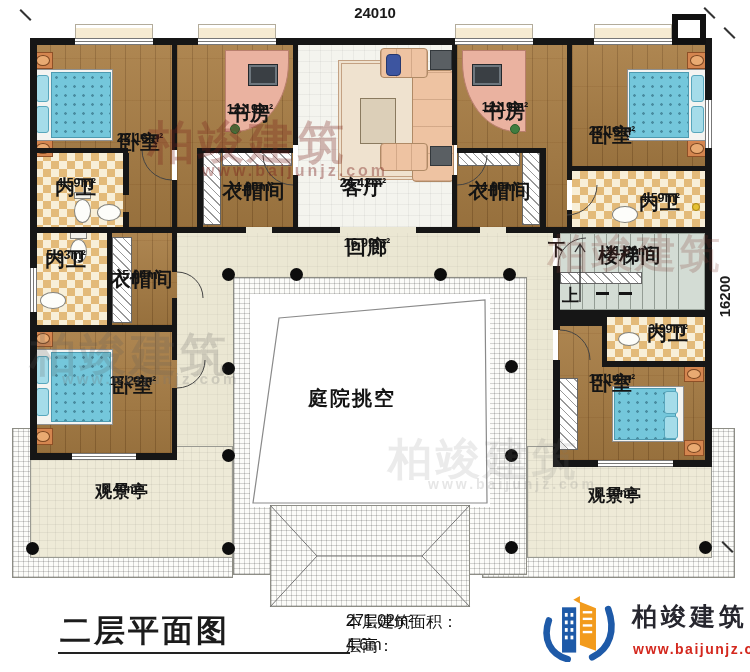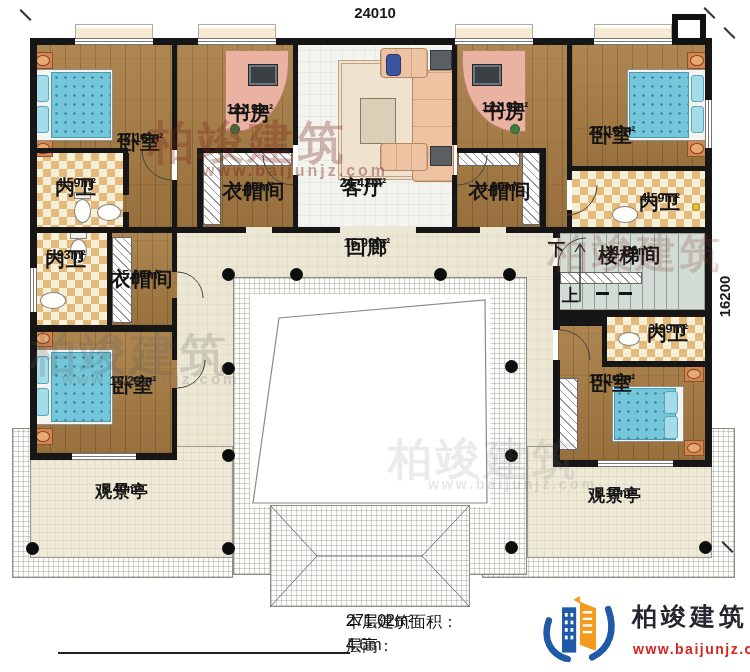--- a/index.html
+++ b/index.html
@@ -319,37 +319,39 @@
     <span class="ar">18.23m²</span>
   </div>
   <div class="lbl" style="left:668px;top:322px;">
     <span class="nm">内卫</span>
     <span class="ar">3.99m²</span>
   </div>
   <div class="lbl" style="left:612px;top:372px;">
     <span class="nm">卧室</span>
     <span class="ar">14.14m²</span>
   </div>
+  <div class="cjk-big" style="left:308px;top:385px;">庭院挑空</div>
   <div class="lbl big" style="left:122px;top:482px;">
     <span class="nm">观景亭</span>
     <span class="ar">8.40m²</span>
   </div>
   <div class="lbl big" style="left:615px;top:486px;">
     <span class="nm">观景亭</span>
     <span class="ar">8.10m²</span>
   </div>
 
   <div class="wm" style="left:148px;top:112px;font-size:46px;color:rgba(122,32,28,.30);">柏竣建筑</div>
   <div class="wm" style="left:202px;top:162px;font-size:16px;letter-spacing:3px;color:rgba(122,32,28,.40);">www.baijunjz.com</div>
   <div class="wm" style="left:548px;top:226px;font-size:40px;color:rgba(128,55,45,.22);">柏竣建筑</div>
   <div class="wm" style="left:30px;top:324px;font-size:46px;color:rgba(90,90,90,.20);">柏竣建筑</div>
   <div class="wm" style="left:62px;top:370px;font-size:15px;letter-spacing:3px;color:rgba(120,120,120,.26);">www.baijunjz.com</div>
   <div class="wm" style="left:388px;top:430px;font-size:44px;color:rgba(120,120,120,.15);">柏竣建筑</div>
   <div class="wm" style="left:428px;top:476px;font-size:14px;letter-spacing:3px;color:rgba(130,130,130,.20);">www.baijunjz.com</div>
 
+  <div class="ft-title" style="left:60px;top:610px;">二层平面图</div>
   <div class="ft-rule" style="left:58px;top:652px;width:292px;height:0;"></div>
   <div class="ft-info" style="left:346px;top:612px;">
     <span>本层建筑面积：</span>
       <span>271.02m²</span>
   </div>
   <div class="ft-info" style="left:346px;top:636px;">
     <span>层高：</span>
       <span>4.6m</span>
   </div>
 

